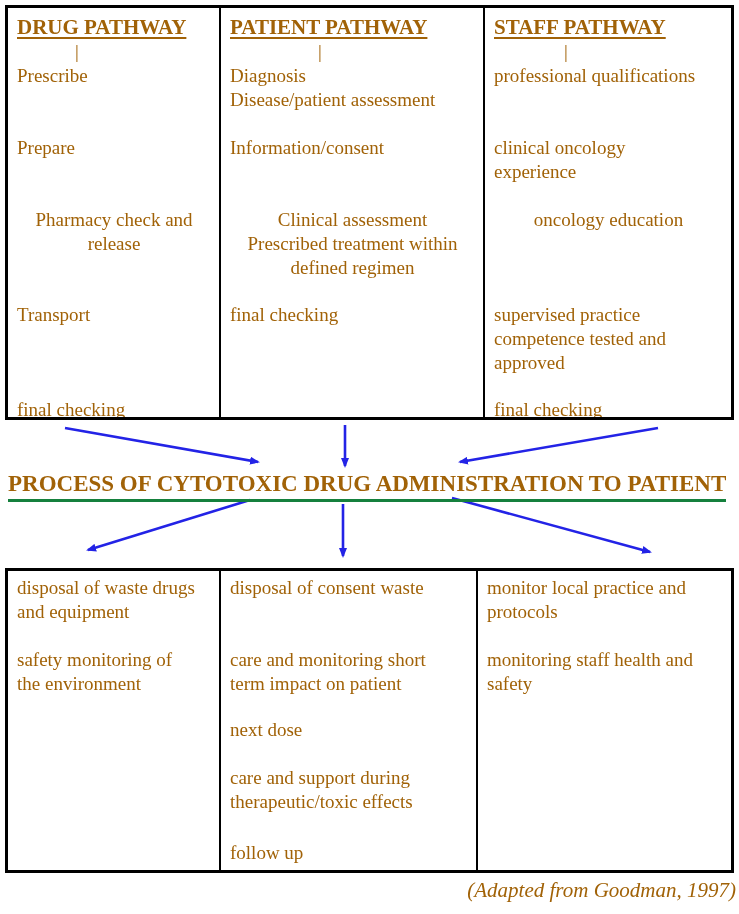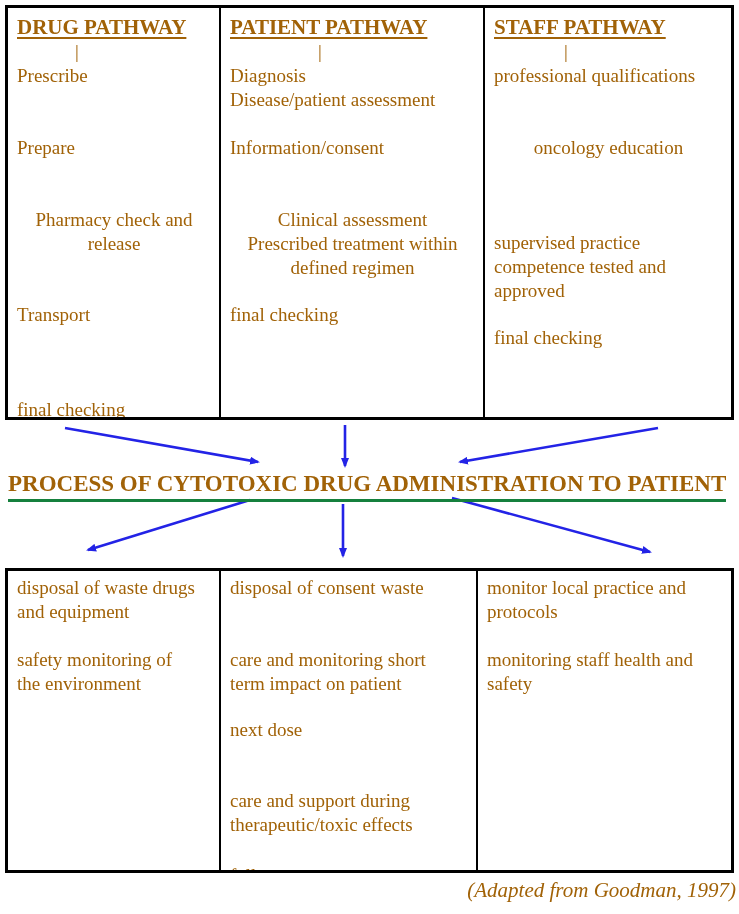--- a/index.html
+++ b/index.html
@@ -21,21 +21,21 @@
     font-weight:bold;font-size:21px;line-height:26px;
     text-decoration:underline;text-decoration-thickness:2px;text-underline-offset:3px;
     white-space:nowrap;
   }
   .pipe{height:24px;line-height:24px;font-size:19px;}
   .c0 .pipe{margin-left:58px;}
   .c1 .pipe{margin-left:88px;}
   .c2 .pipe{margin-left:70px;}
   .item{white-space:pre-line;}
   .t-r0{height:72px;} .t-r1{height:72px;} .t-r2{height:95px;text-align:center;} .t-r3{height:95px;}
-  .b-r0{height:72px;} .b-r1{height:70px;} .b-r2{height:48px;} .b-r3{height:75px;margin-top:23px;}
+  .b-r0{height:72px;} .b-r1{height:70px;} .b-r2{height:48px;} .b-r3{height:75px;}
   .tbl.bottom .col{padding-top:5px;}
   .arrows{position:absolute;left:0;top:420px;width:739px;height:148px;}
   .process-title{
     position:absolute;left:8px;top:470px;width:731px;
     font-weight:bold;font-size:23px;line-height:28px;white-space:nowrap;
   }
   .process-title span{
     display:inline-block;border-bottom:3px solid #15803d;padding-bottom:1px;
   }
   .citation{
@@ -67,20 +67,22 @@
       <div class="item t-r1">Information/consent</div>
       <div class="item t-r2">Clinical assessment
 Prescribed treatment within
 defined regimen</div>
       <div class="item">final checking</div>
     </div>
     <div class="col c2">
       <div class="hdr">STAFF PATHWAY</div>
       <div class="pipe">|</div>
       <div class="item t-r0">professional qualifications</div>
+      <div class="item t-r1">clinical oncology
+experience</div>
       <div class="item t-r2">oncology education</div>
       <div class="item t-r3">supervised practice
 competence tested and
 approved</div>
       <div class="item">final checking</div>
     </div>
   </div>
 
   <svg class="arrows" viewBox="0 0 739 148" xmlns="http://www.w3.org/2000/svg">
     <defs>

